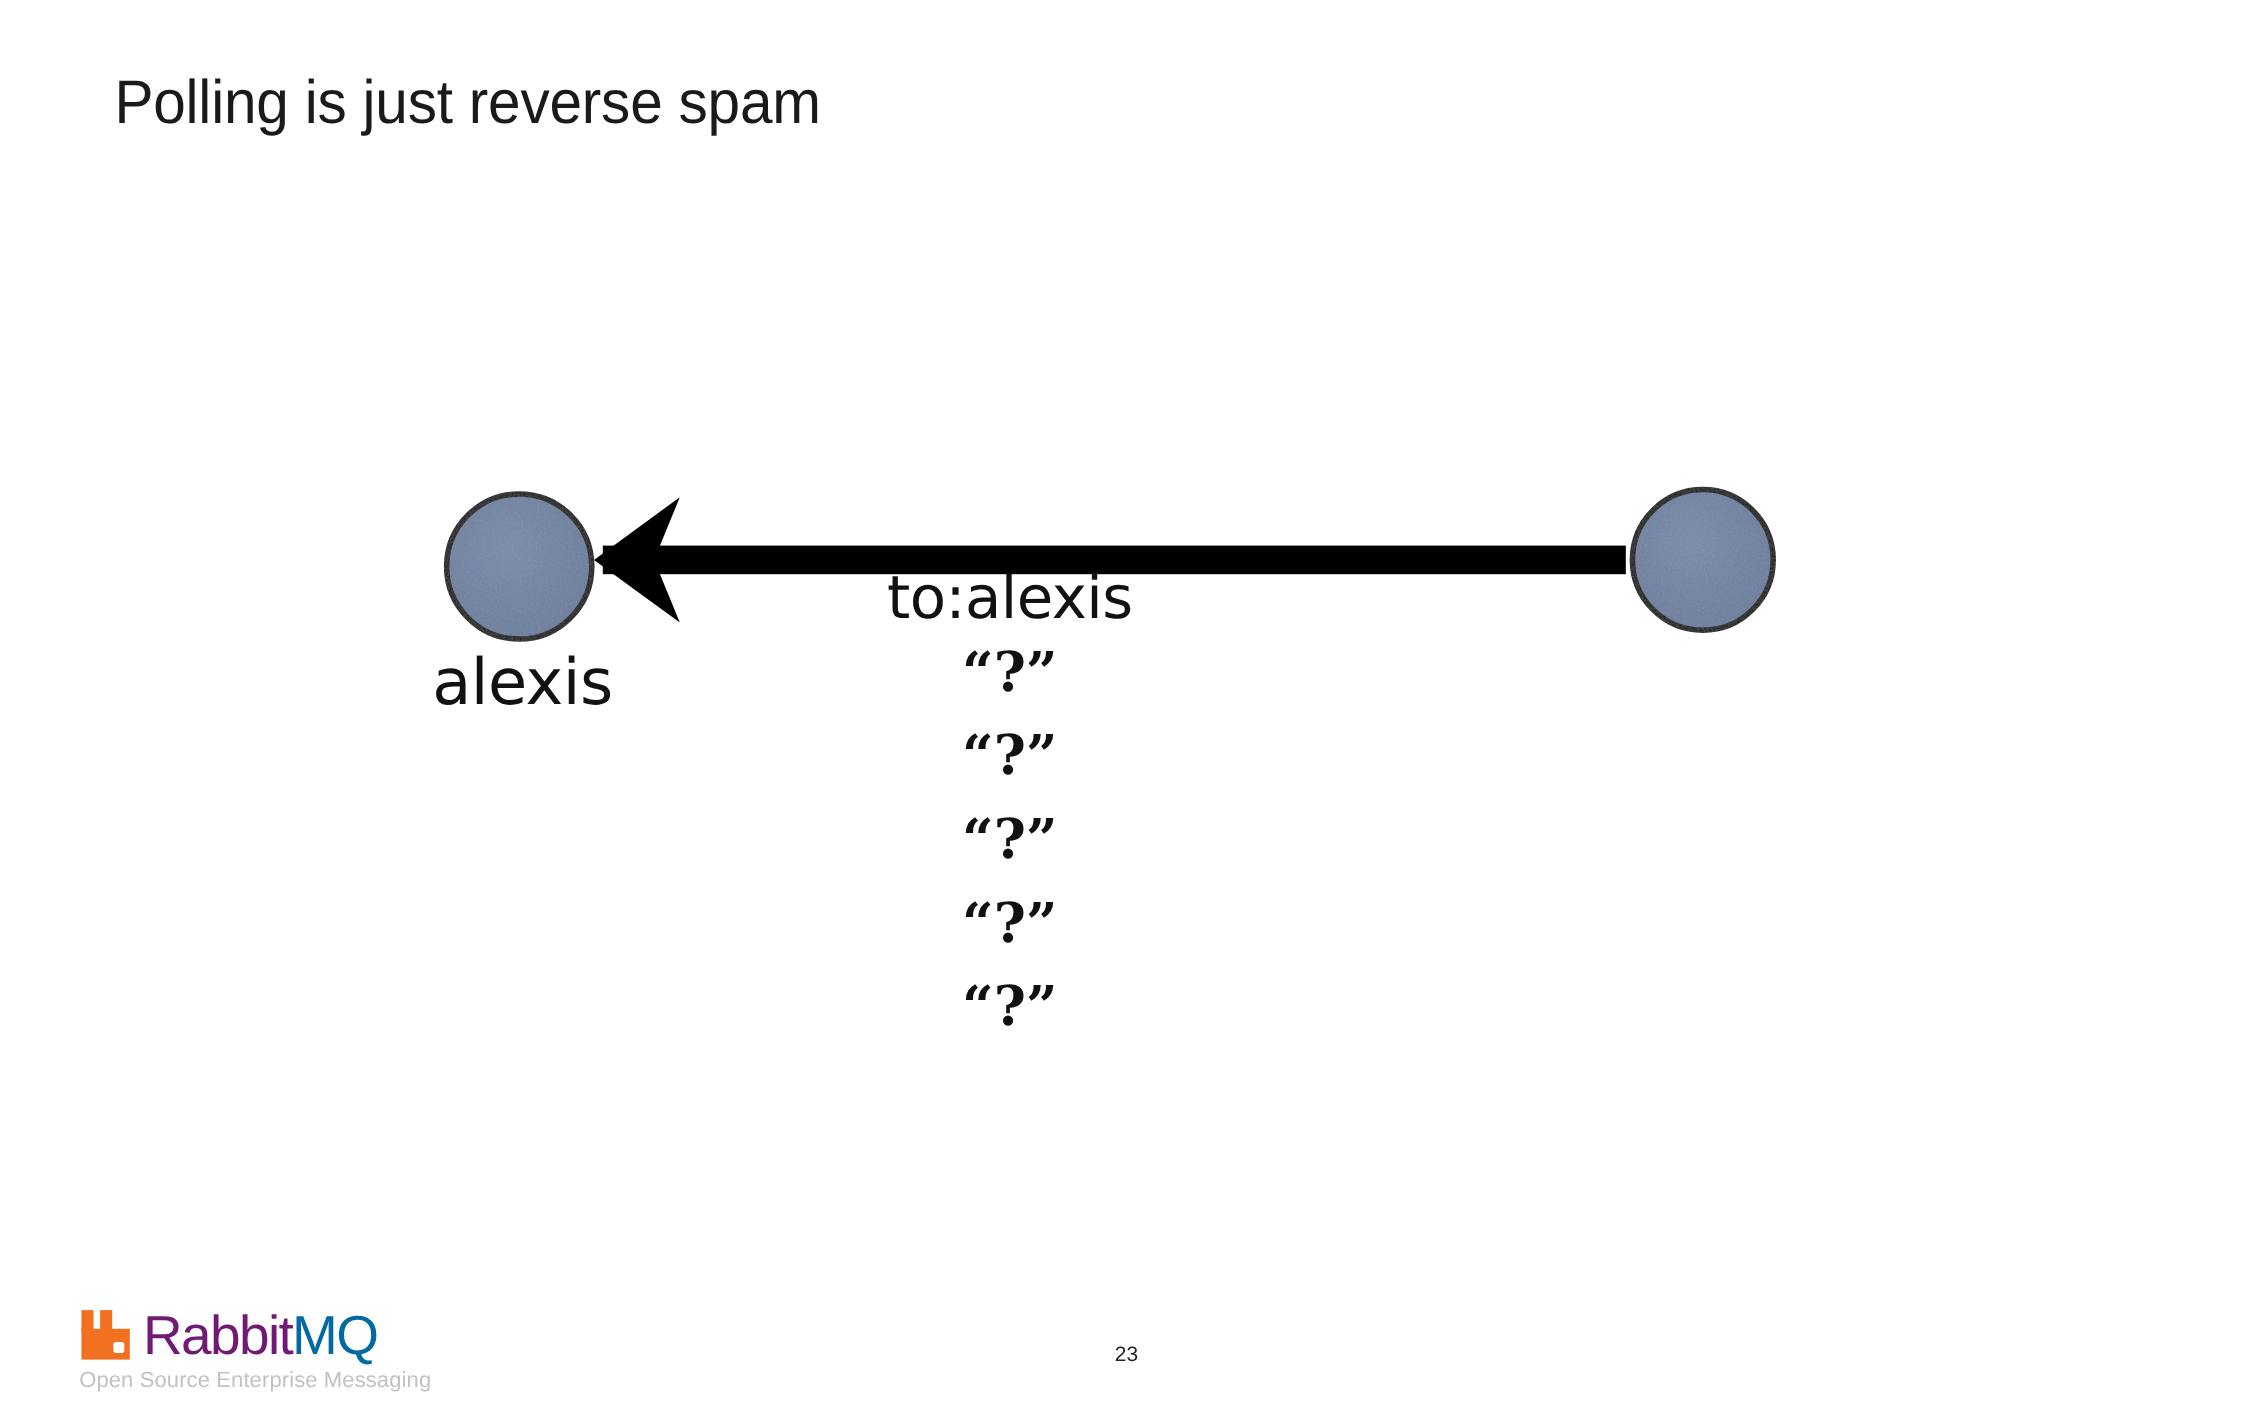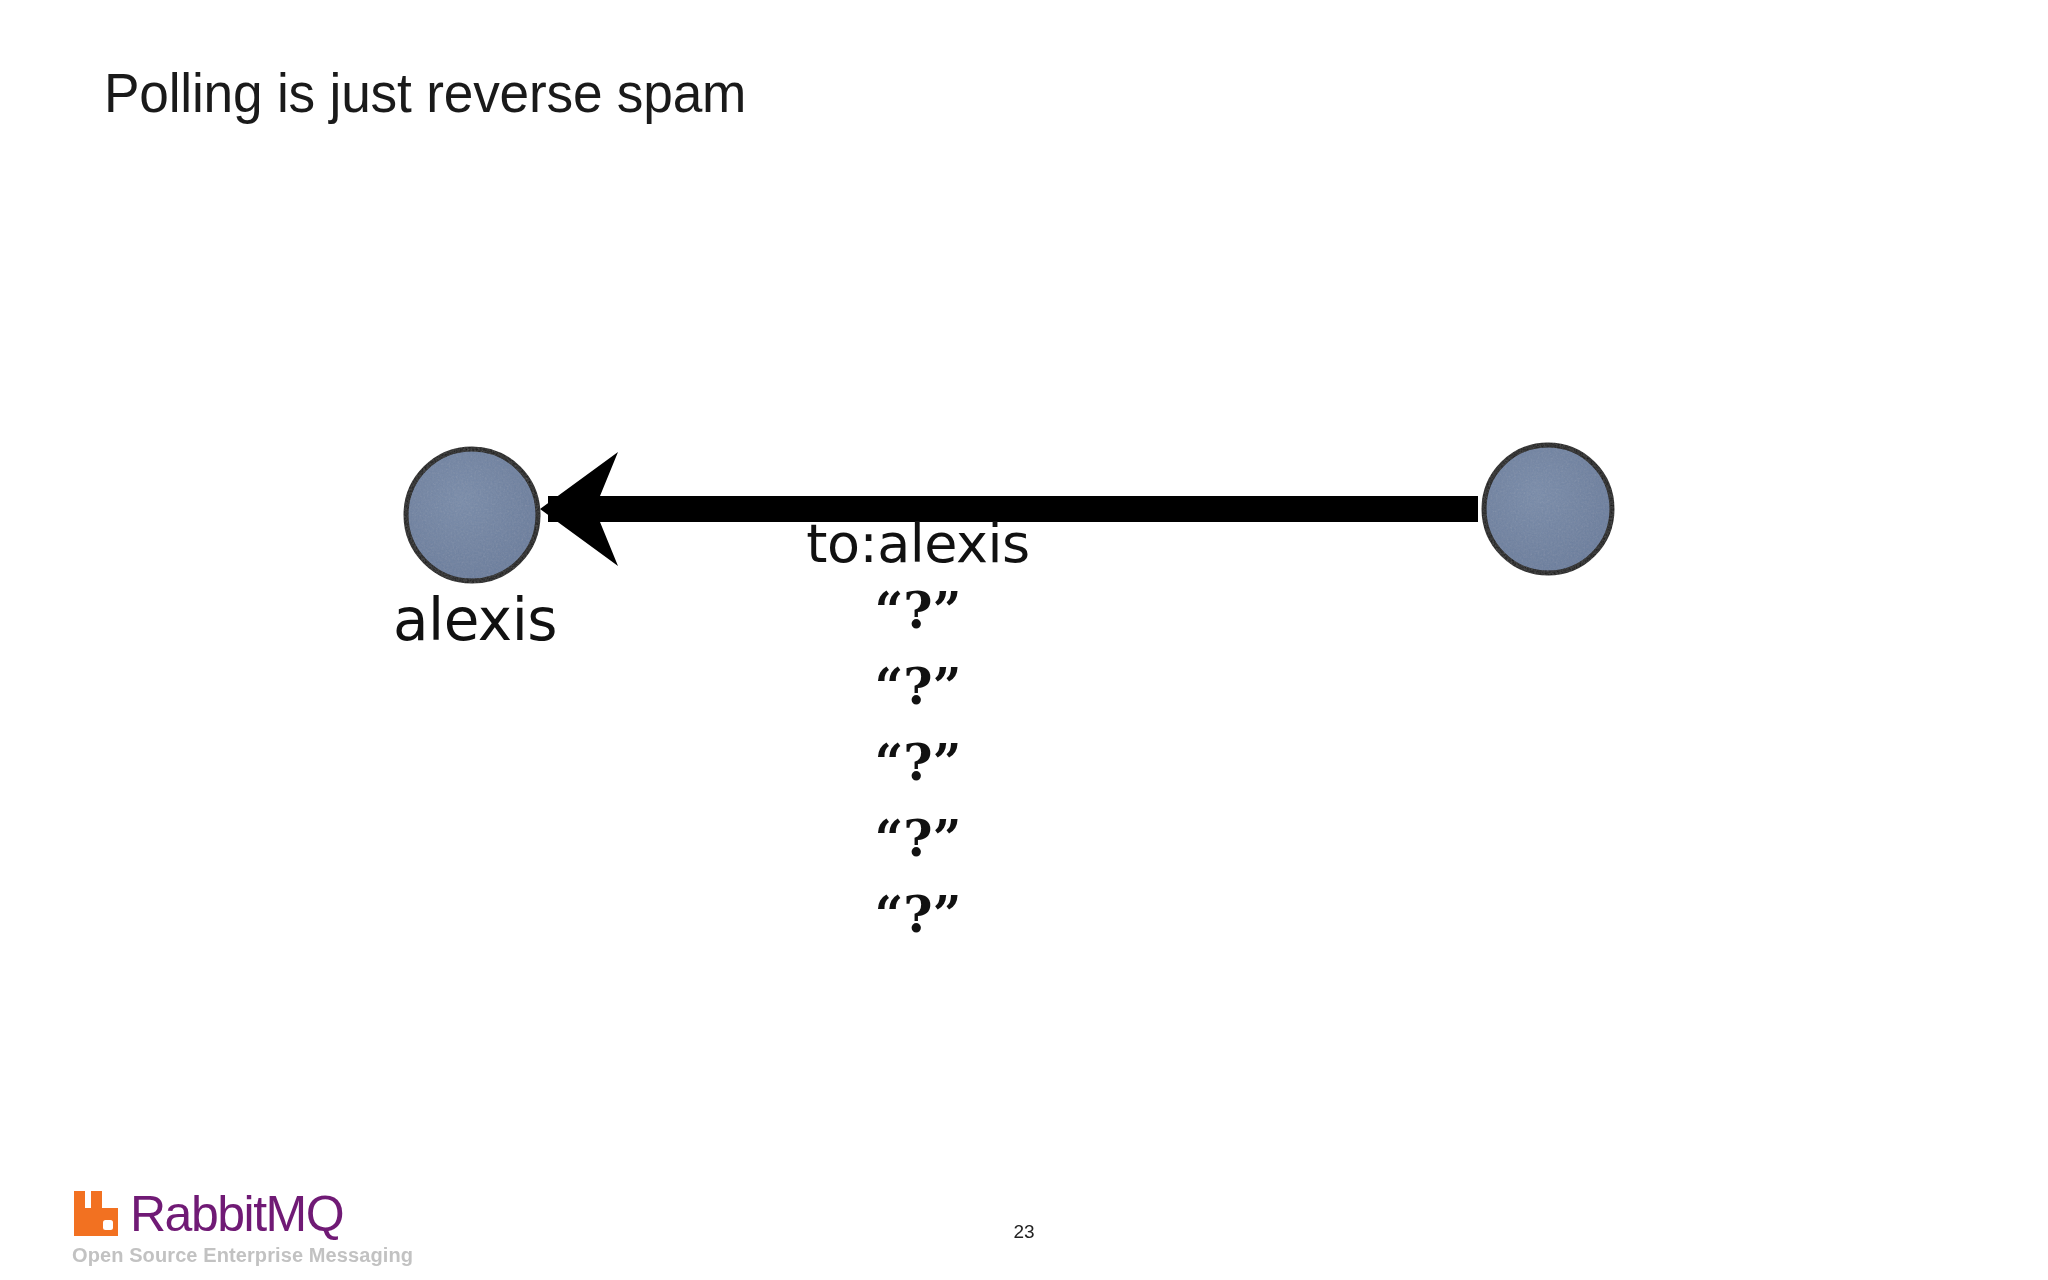--- a/index.html
+++ b/index.html
@@ -123,26 +123,26 @@
   }
   #logo-wordmark {
     font-family: "Liberation Sans", sans-serif;
     font-size: 50px;
     font-weight: 400;
     line-height: 1;
     letter-spacing: -1.5px;
     white-space: nowrap;
   }
   #logo-word-rabbit { color: #701a75; }
-  #logo-word-mq { color: #701a75; }
+  #logo-word-mq { color: #0369a1; }
   #logo-tagline {
     margin-top: 2px;
     font-family: "Liberation Sans", sans-serif;
     font-size: 20px;
-    font-weight: 700;
+    font-weight: 400;
     color: #C2C2C2;
     letter-spacing: 0.1px;
     white-space: nowrap;
   }
 </style>
 </head>
 <body>
 
 <div id="slide">
 

